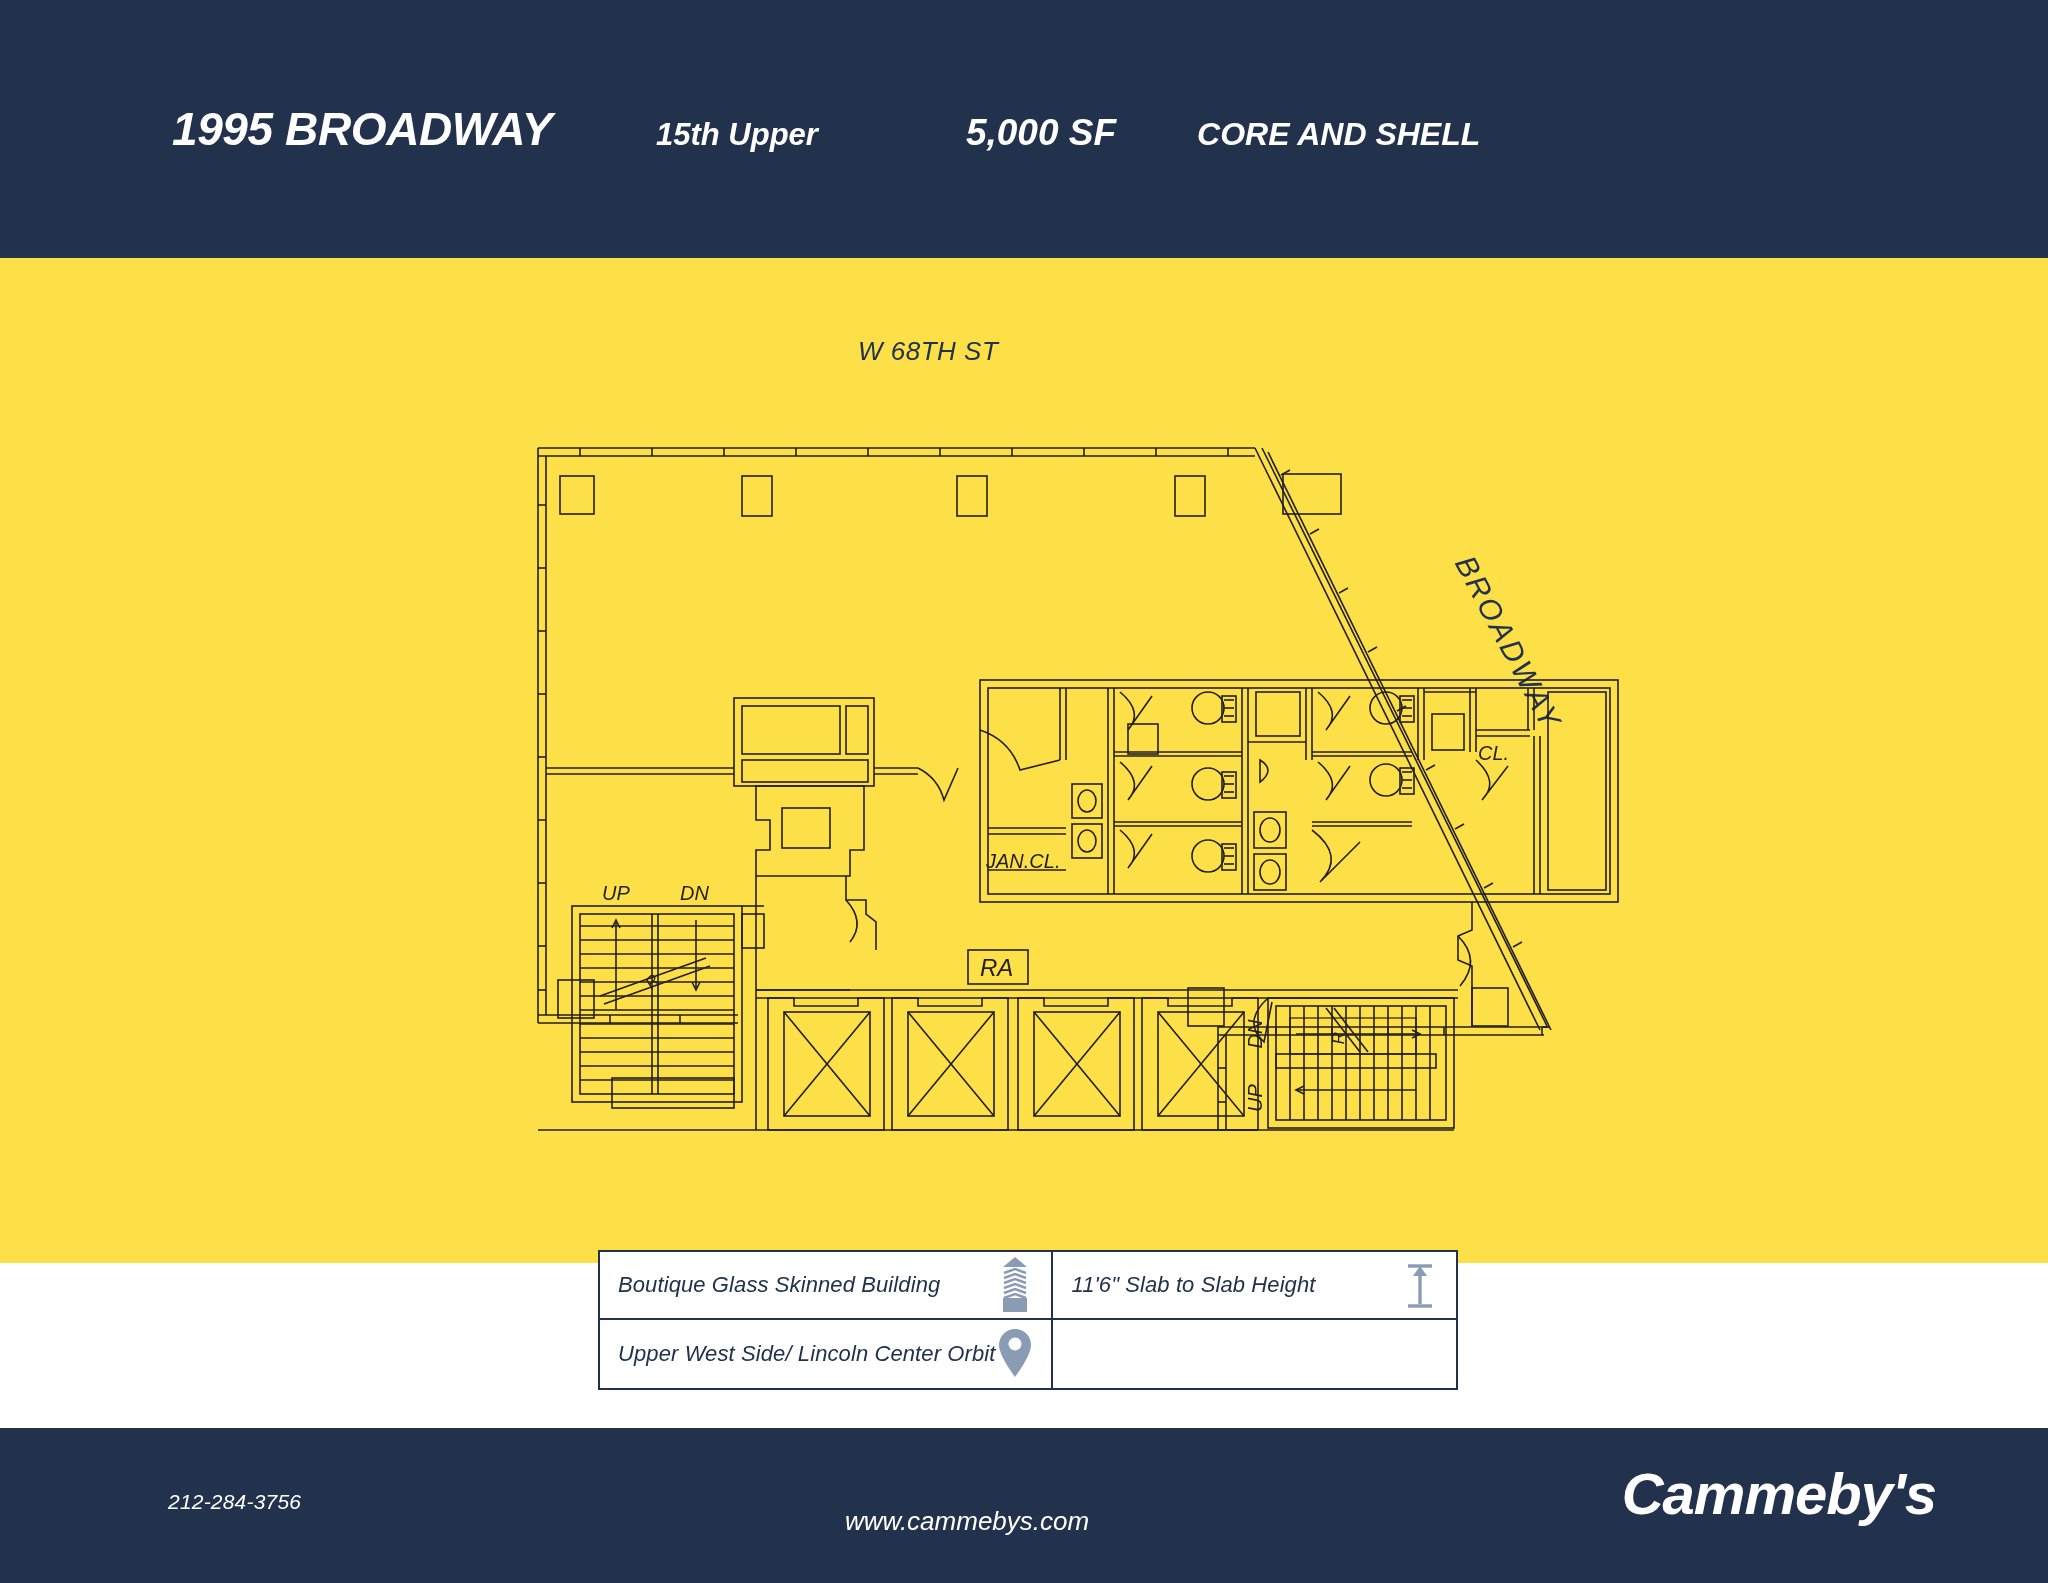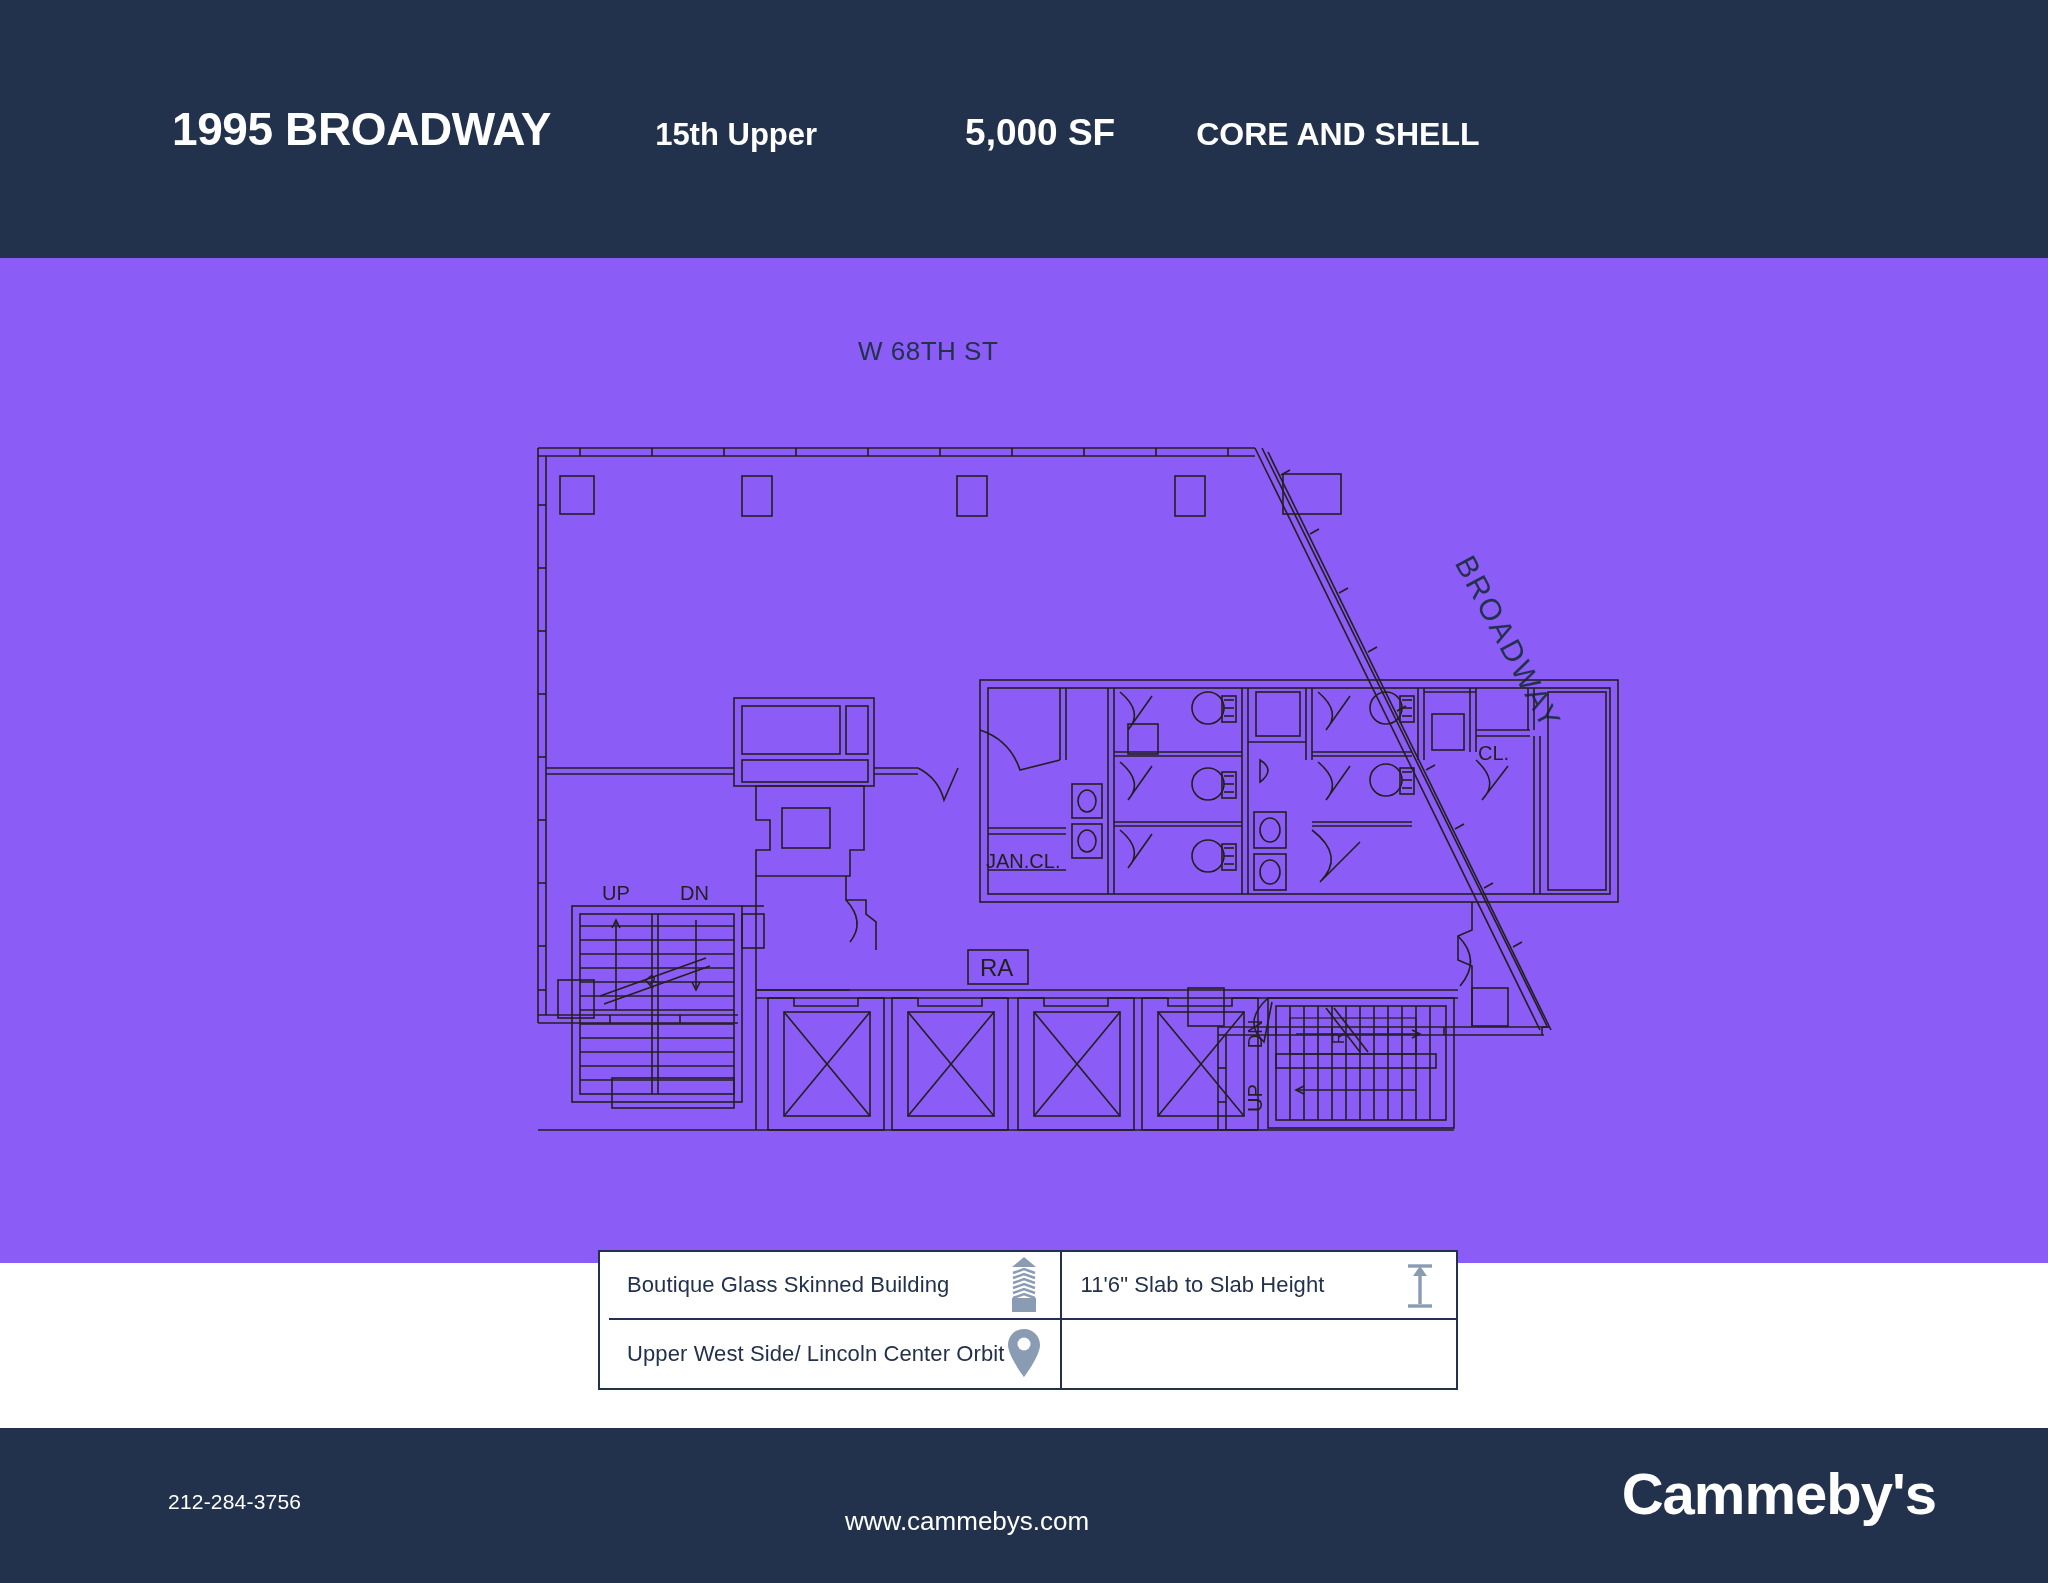--- a/index.html
+++ b/index.html
@@ -6,21 +6,22 @@
   * { box-sizing: border-box; margin: 0; padding: 0; }
   html, body {
     width: 2048px; height: 1583px;
     font-family: "Liberation Sans", sans-serif;
     background: #ffffff;
     overflow: hidden;
   }
   .page {
     position: relative;
     width: 2048px; height: 1263px;
-    background: #8b5cf6;
+    background: #fde047;
+    font-style: italic;
   }
 
   
   .header {
     position: absolute; left: 0; top: 0;
     width: 2048px; height: 258px;
     background: #22314c;
     display: flex; align-items: center;
   }
   .header-inner {
@@ -93,21 +94,20 @@
 
   
   .legend {
     position: absolute; left: 598px; top: 1250px;
     width: 860px; height: 140px;
     border: 2px solid #22314c;
     display: grid;
     grid-template-columns: 1fr 1fr;
     grid-template-rows: 1fr 1fr;
     background: #fff;
-    padding-left: 9px;
   }
   .legend-cell {
     border-right: 2px solid #22314c;
     border-bottom: 2px solid #22314c;
     display: flex; align-items: center;
     padding: 0 16px 0 18px;
     position: relative;
   }
   .legend-cell:nth-child(2), .legend-cell:nth-child(4) { border-right: none; }
   .legend-cell:nth-child(3), .legend-cell:nth-child(4) { border-bottom: none; }

